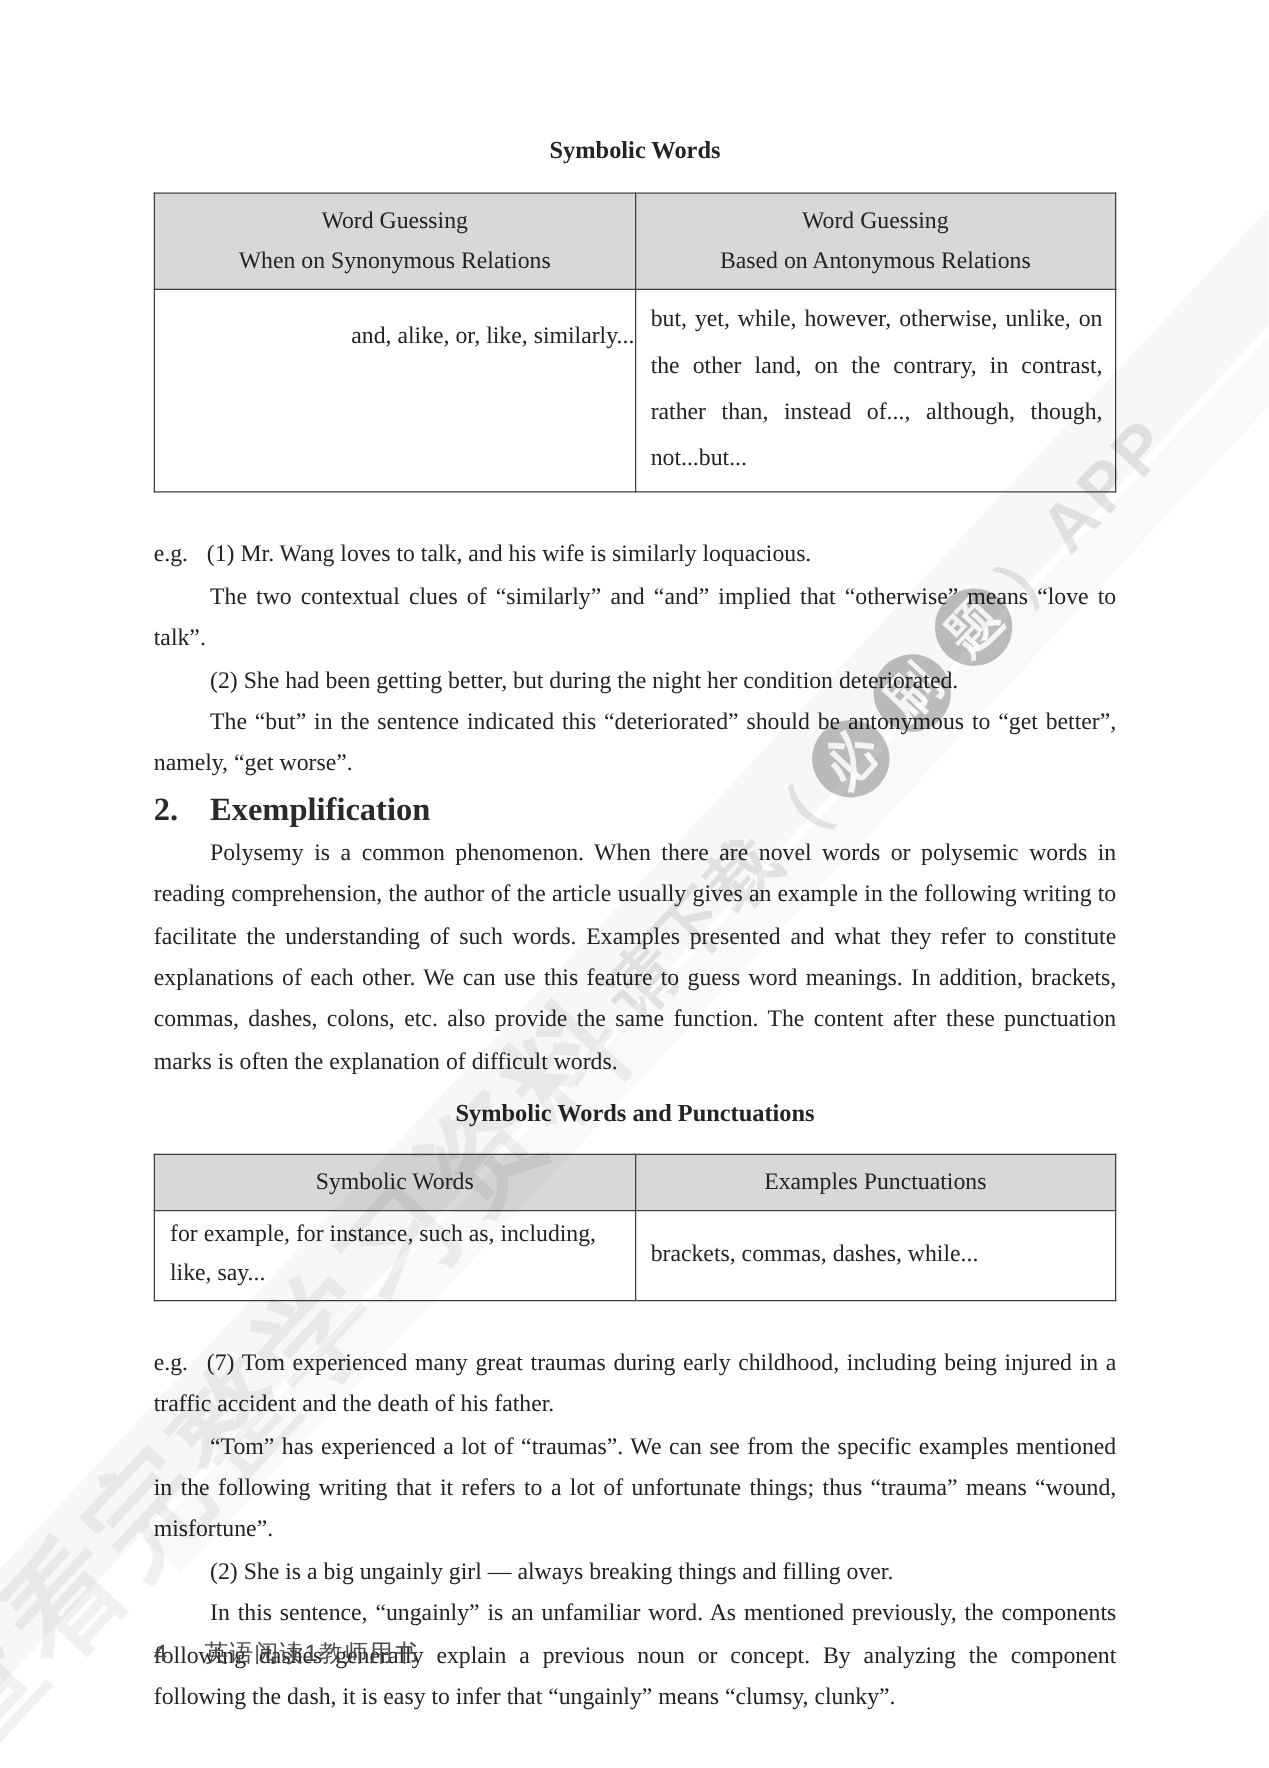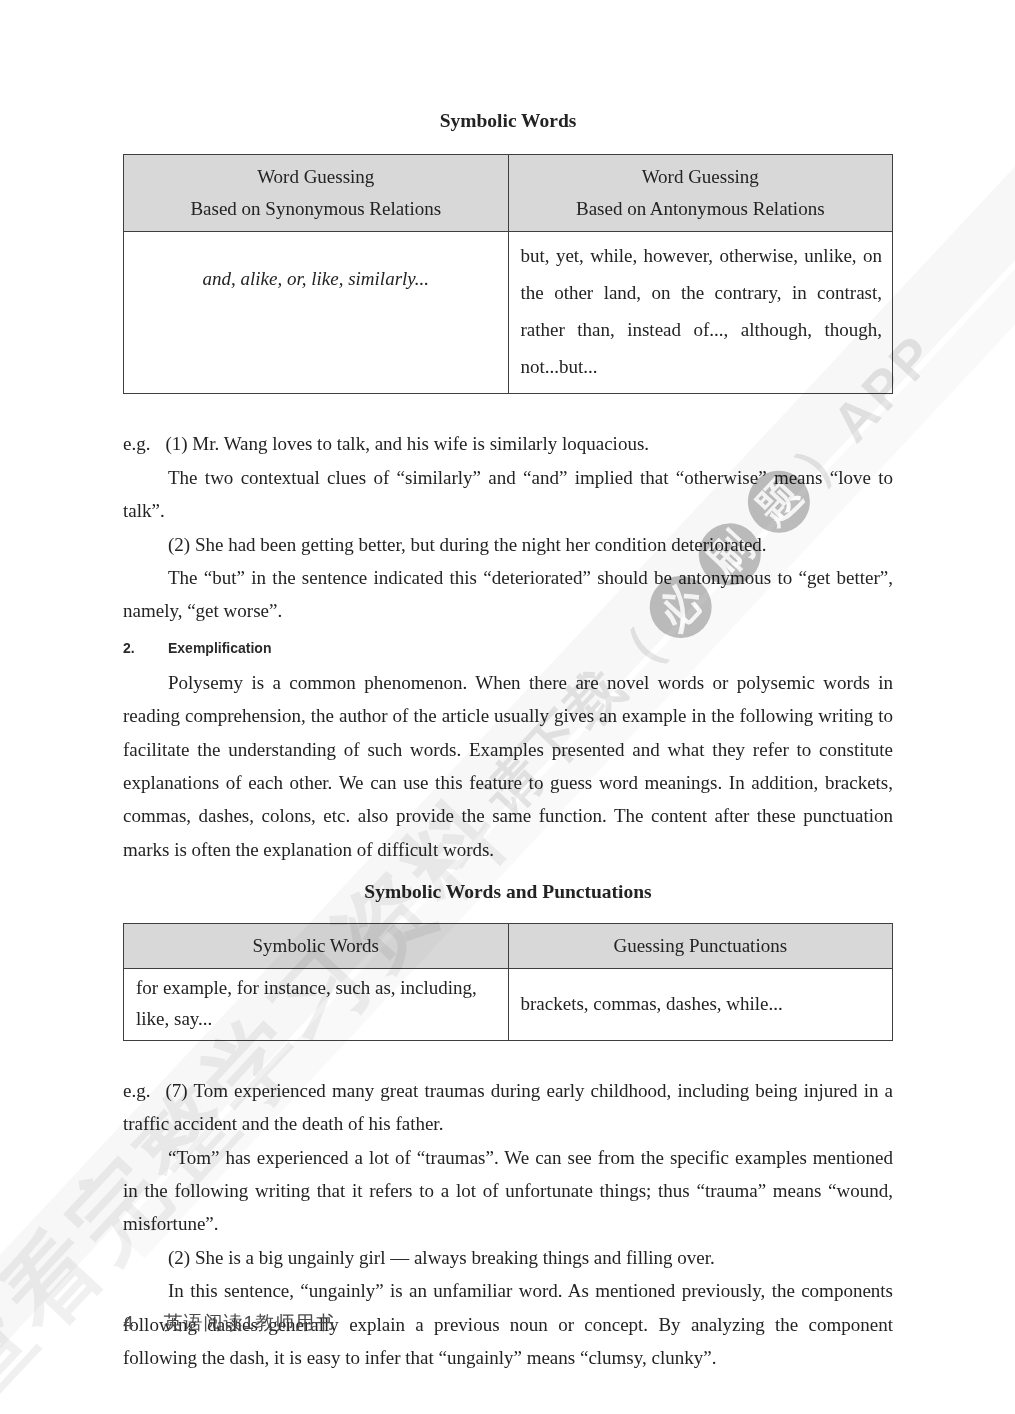--- a/index.html
+++ b/index.html
@@ -106,24 +106,23 @@
     border: 1px solid #3f3f3f;
   }
   table.tbl th {
     background: #d8d8d8;
     font-weight: normal;
     text-align: center;
     padding: 6px 8px;
     line-height: 32px;
   }
   .t1 td.c1 {
-    text-align: center;
+    text-align: right;
     vertical-align: top;
-    padding-top: 30px;
-    font-style: italic;
+    padding-top: 20px;
   }
   .t1 td.c2 {
     padding: 5px 10px 8px 12px;
     line-height: 37px;
     text-align: justify;
     vertical-align: top;
   }
   .t2 th { padding: 2px 8px; }
   .t2 td.c1 {
     padding: 3px 10px 6px 12px;
@@ -137,23 +136,23 @@
 
   p.eg {
     text-align: justify;
   }
   p.eg .eg-label { margin-right: 15px; }
   p.ind {
     text-indent: 45px;
     text-align: justify;
   }
   h2.sec {
-    font-family: Liberation Sans, sans-serif;
+    font-family: Liberation Serif, serif;
     font-weight: bold;
-    font-size: 14px;
+    font-size: 26px;
     line-height: 30px;
     margin: 5px 0 3px 0;
     color: #2a2a2a;
   }
   h2.sec .sec-num {
     display: inline-block;
     width: 45px;
   }
   .tbl-title.second { margin-top: 9px; margin-bottom: 14px; }
 
@@ -195,21 +194,21 @@
   </div>
 
   <div class="content">
 
     <h3 class="tbl-title">Symbolic Words</h3>
     <table class="tbl t1">
       <thead>
         <tr>
           <th>
             <div>Word Guessing</div>
-            <div>Based on Synonymous Relations</div>
+            <div>When on Synonymous Relations</div>
           </th>
           <th>
             <div>Word Guessing</div>
             <div>Based on Antonymous Relations</div>
           </th>
         </tr>
       </thead>
       <tbody>
         <tr>
           <td class="c1">and, alike, or, like, similarly...</td>
@@ -228,21 +227,21 @@
     <h2 class="sec">
       <span class="sec-num">2.</span><span>Exemplification</span>
     </h2>
     <p class="ind">Polysemy is a common phenomenon. When there are novel words or polysemic words in reading comprehension, the author of the article usually gives an example in the following writing to facilitate the understanding of such words. Examples presented and what they refer to constitute explanations of each other. We can use this feature to guess word meanings. In addition, brackets, commas, dashes, colons, etc. also provide the same function. The content after these punctuation marks is often the explanation of difficult words.</p>
 
     <h3 class="tbl-title second">Symbolic Words and Punctuations</h3>
     <table class="tbl t2">
       <thead>
         <tr>
           <th>Symbolic Words</th>
-          <th>Guessing Punctuations</th>
+          <th>Examples Punctuations</th>
         </tr>
       </thead>
       <tbody>
         <tr>
           <td class="c1">for example, for instance, such as, including, like, say...</td>
           <td class="c2">brackets, commas, dashes, while...</td>
         </tr>
       </tbody>
     </table>
 

